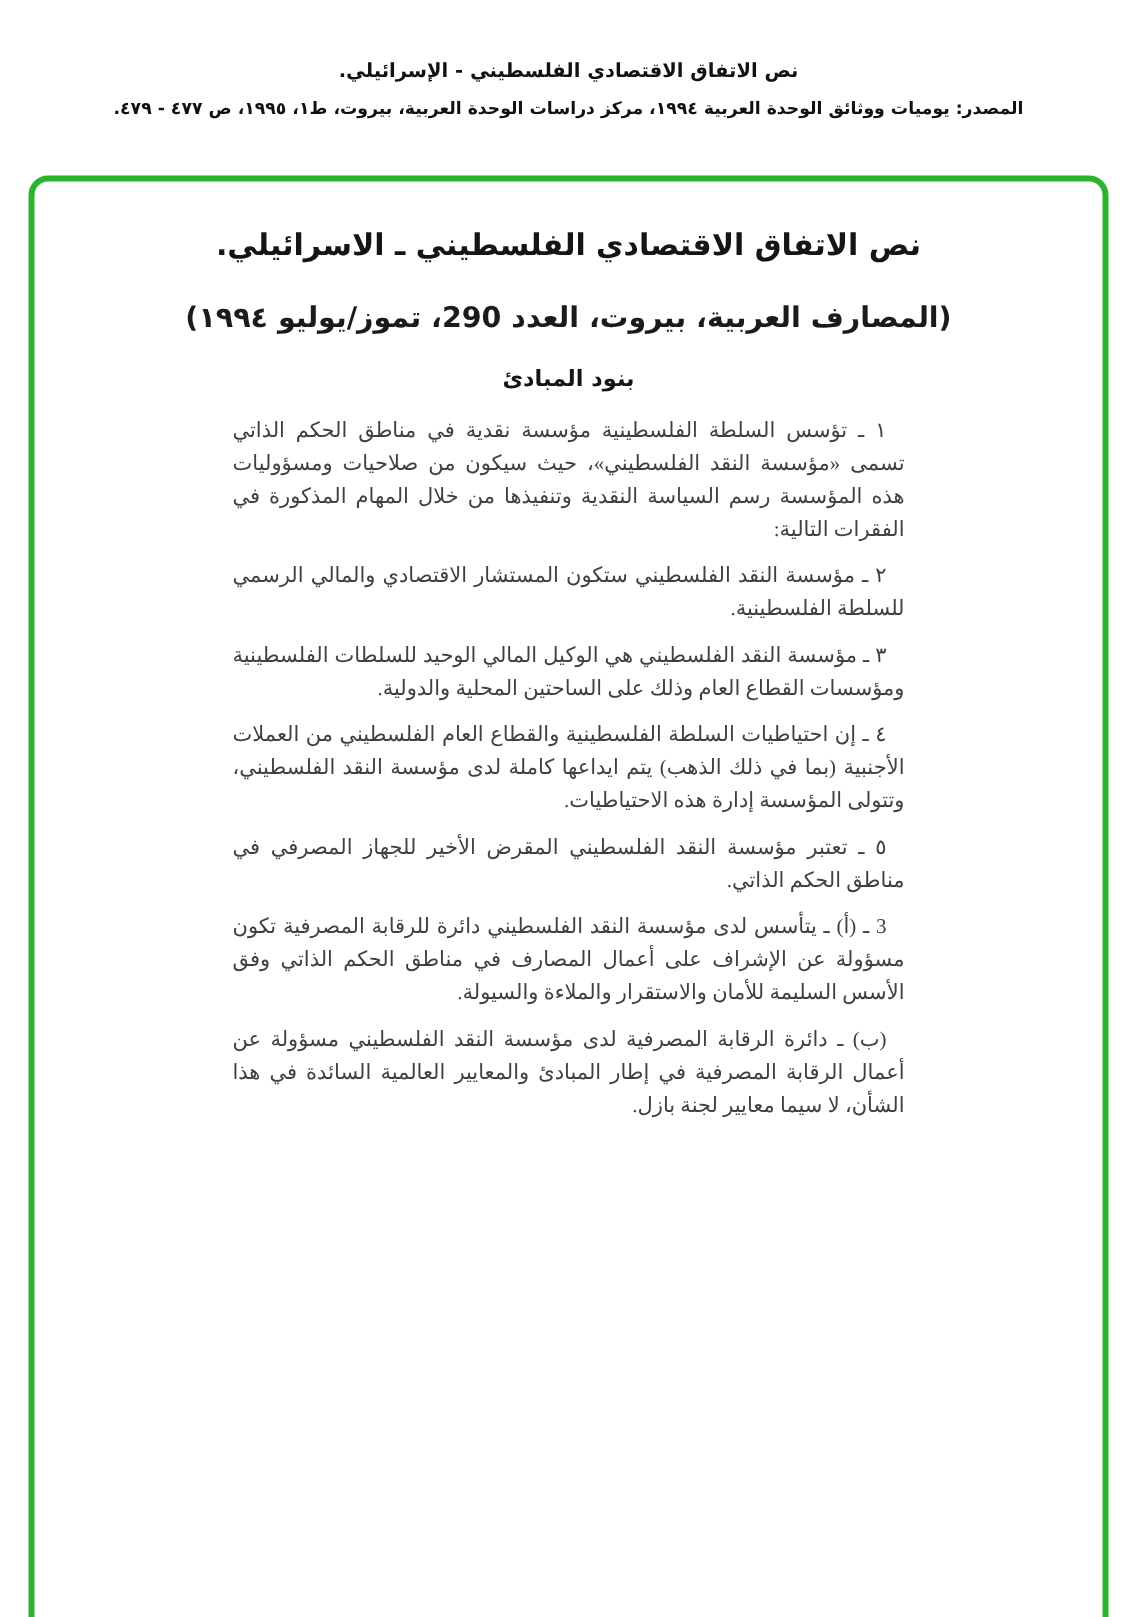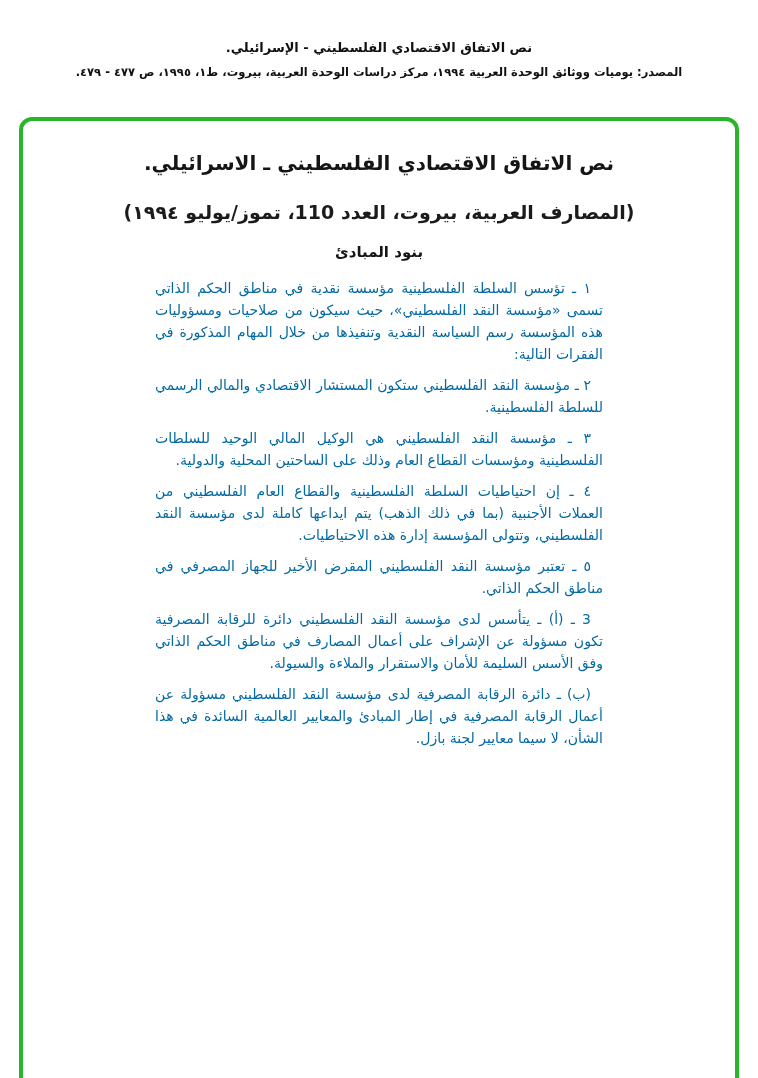--- a/index.html
+++ b/index.html
@@ -75,35 +75,36 @@
   .doc-paragraphs {
     direction: rtl;
     margin-top: 16px;
     padding: 0 132px;
   }
   .doc-para {
     font-size: 14px;
     line-height: 22px;
     text-align: justify;
     text-indent: 12px;
-    color: #0369a1;
+    color: #404040;
     margin: 0 0 9px 0;
+    font-family: Liberation Serif, serif;
   }
 </style>
 </head>
 <body>
 
 <div class="top-header">
   <div class="top-title">نص الاتفاق الاقتصادي الفلسطيني - الإسرائيلي.</div>
   <div class="top-source">المصدر: يوميات ووثائق الوحدة العربية ١٩٩٤، مركز دراسات الوحدة العربية، بيروت، ط١، ١٩٩٥، ص ٤٧٧ - ٤٧٩.</div>
 </div>
 
 <div class="doc-frame">
   <div class="doc-title">نص الاتفاق الاقتصادي الفلسطيني ـ الاسرائيلي.</div>
-  <div class="doc-subtitle">(المصارف العربية، بيروت، العدد 110، تموز/يوليو ١٩٩٤)</div>
+  <div class="doc-subtitle">(المصارف العربية، بيروت، العدد 290، تموز/يوليو ١٩٩٤)</div>
   <div class="doc-section">بنود المبادئ</div>
 
   <div class="doc-paragraphs">
     <p class="doc-para">١ ـ تؤسس السلطة الفلسطينية مؤسسة نقدية في مناطق الحكم الذاتي تسمى «مؤسسة النقد الفلسطيني»، حيث سيكون من صلاحيات ومسؤوليات هذه المؤسسة رسم السياسة النقدية وتنفيذها من خلال المهام المذكورة في الفقرات التالية:</p>
     <p class="doc-para">٢ ـ مؤسسة النقد الفلسطيني ستكون المستشار الاقتصادي والمالي الرسمي للسلطة الفلسطينية.</p>
     <p class="doc-para">٣ ـ مؤسسة النقد الفلسطيني هي الوكيل المالي الوحيد للسلطات الفلسطينية ومؤسسات القطاع العام وذلك على الساحتين المحلية والدولية.</p>
     <p class="doc-para">٤ ـ إن احتياطيات السلطة الفلسطينية والقطاع العام الفلسطيني من العملات الأجنبية (بما في ذلك الذهب) يتم ايداعها كاملة لدى مؤسسة النقد الفلسطيني، وتتولى المؤسسة إدارة هذه الاحتياطيات.</p>
     <p class="doc-para">٥ ـ تعتبر مؤسسة النقد الفلسطيني المقرض الأخير للجهاز المصرفي في مناطق الحكم الذاتي.</p>
     <p class="doc-para">3 ـ (أ) ـ يتأسس لدى مؤسسة النقد الفلسطيني دائرة للرقابة المصرفية تكون مسؤولة عن الإشراف على أعمال المصارف في مناطق الحكم الذاتي وفق الأسس السليمة للأمان والاستقرار والملاءة والسيولة.</p>
     <p class="doc-para">(ب) ـ دائرة الرقابة المصرفية لدى مؤسسة النقد الفلسطيني مسؤولة عن أعمال الرقابة المصرفية في إطار المبادئ والمعايير العالمية السائدة في هذا الشأن، لا سيما معايير لجنة بازل.</p>

